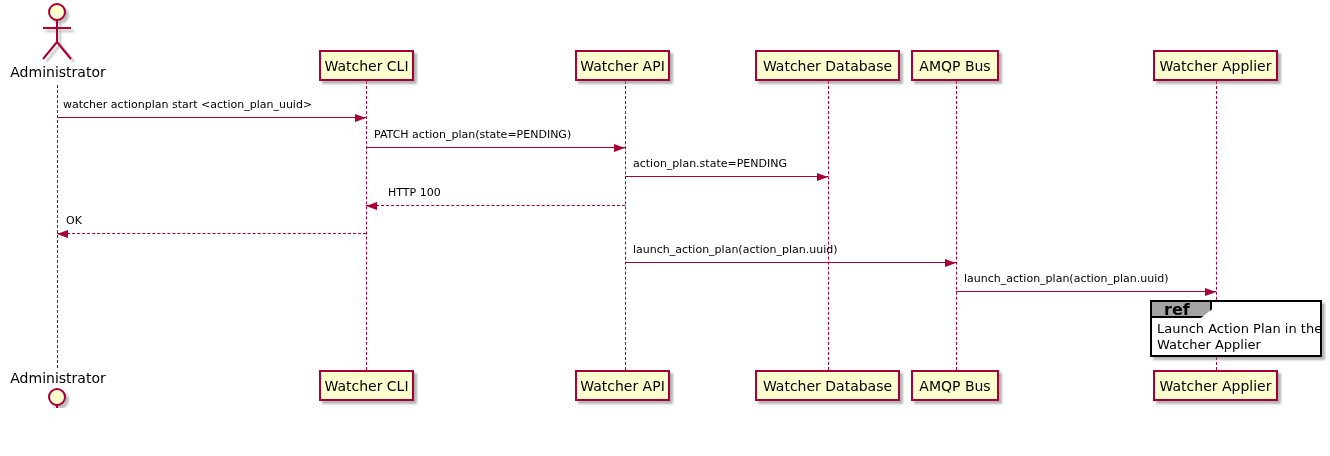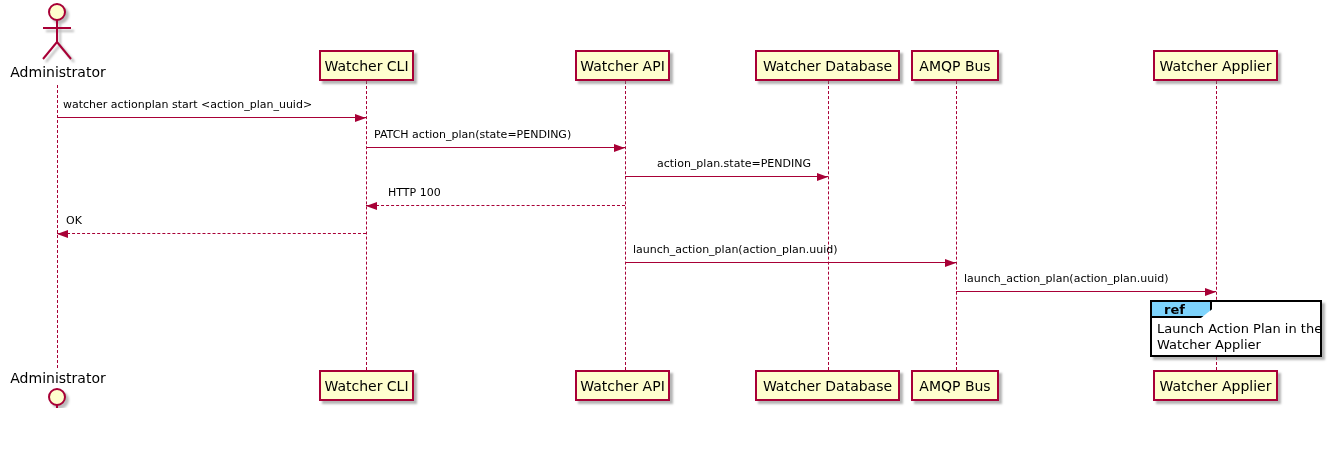--- a/index.html
+++ b/index.html
@@ -70,28 +70,28 @@
     background:#ffffff;
     border:2px solid #000000;
     box-shadow:3px 3px 2px rgba(120,120,120,0.55);
     z-index:3;
     font-size:13px;
   }
   .ref-header{
     position:absolute;
     left:-2px;top:-2px;
     width:62px;height:18px;
-    background:#7dd3fc;
+    background:#a3a3a3;
     border:2px solid #000000;
     clip-path:polygon(0 0,100% 0,100% 52%,82% 100%,0 100%);
     display:flex;align-items:center;
     padding-left:12px;
     box-sizing:border-box;
     font-weight:bold;
-    font-size:13px;
+    font-size:16px;
   }
   .ref-body{
     position:absolute;
     left:5px;top:19px;
     line-height:16px;
     white-space:nowrap;
   }
 </style>
 </head>
 <body>
@@ -121,21 +121,21 @@
   <div class="pbox" style="left:1153px;top:50px;width:121px;">Watcher Applier</div>
 
   <div class="msg-label" style="left:63px;top:98px;">watcher actionplan start &lt;action_plan_uuid&gt;</div>
   <div class="msg-line" style="left:57px;top:117px;width:309px;"></div>
   <div class="arrowhead right" style="left:355px;top:114px;"></div>
 
   <div class="msg-label" style="left:374px;top:128px;text-align:right;">PATCH action_plan(state=PENDING)</div>
   <div class="msg-line" style="left:366px;top:147px;width:259px;"></div>
   <div class="arrowhead right" style="left:614px;top:144px;"></div>
 
-  <div class="msg-label" style="left:633px;top:157px;margin-left:24px;">action_plan.state=PENDING</div>
+  <div class="msg-label" style="left:633px;top:157px;">action_plan.state=PENDING</div>
   <div class="msg-line" style="left:625px;top:176px;width:203px;"></div>
   <div class="arrowhead right" style="left:817px;top:173px;"></div>
 
   <div class="msg-label" style="left:388px;top:186px;">HTTP 100</div>
   <div class="msg-line dashed" style="left:366px;top:205px;width:259px;"></div>
   <div class="arrowhead left" style="left:366px;top:202px;"></div>
 
   <div class="msg-label" style="left:66px;top:214px;">OK</div>
   <div class="msg-line dashed" style="left:57px;top:233px;width:309px;"></div>
   <div class="arrowhead left" style="left:57px;top:230px;"></div>

